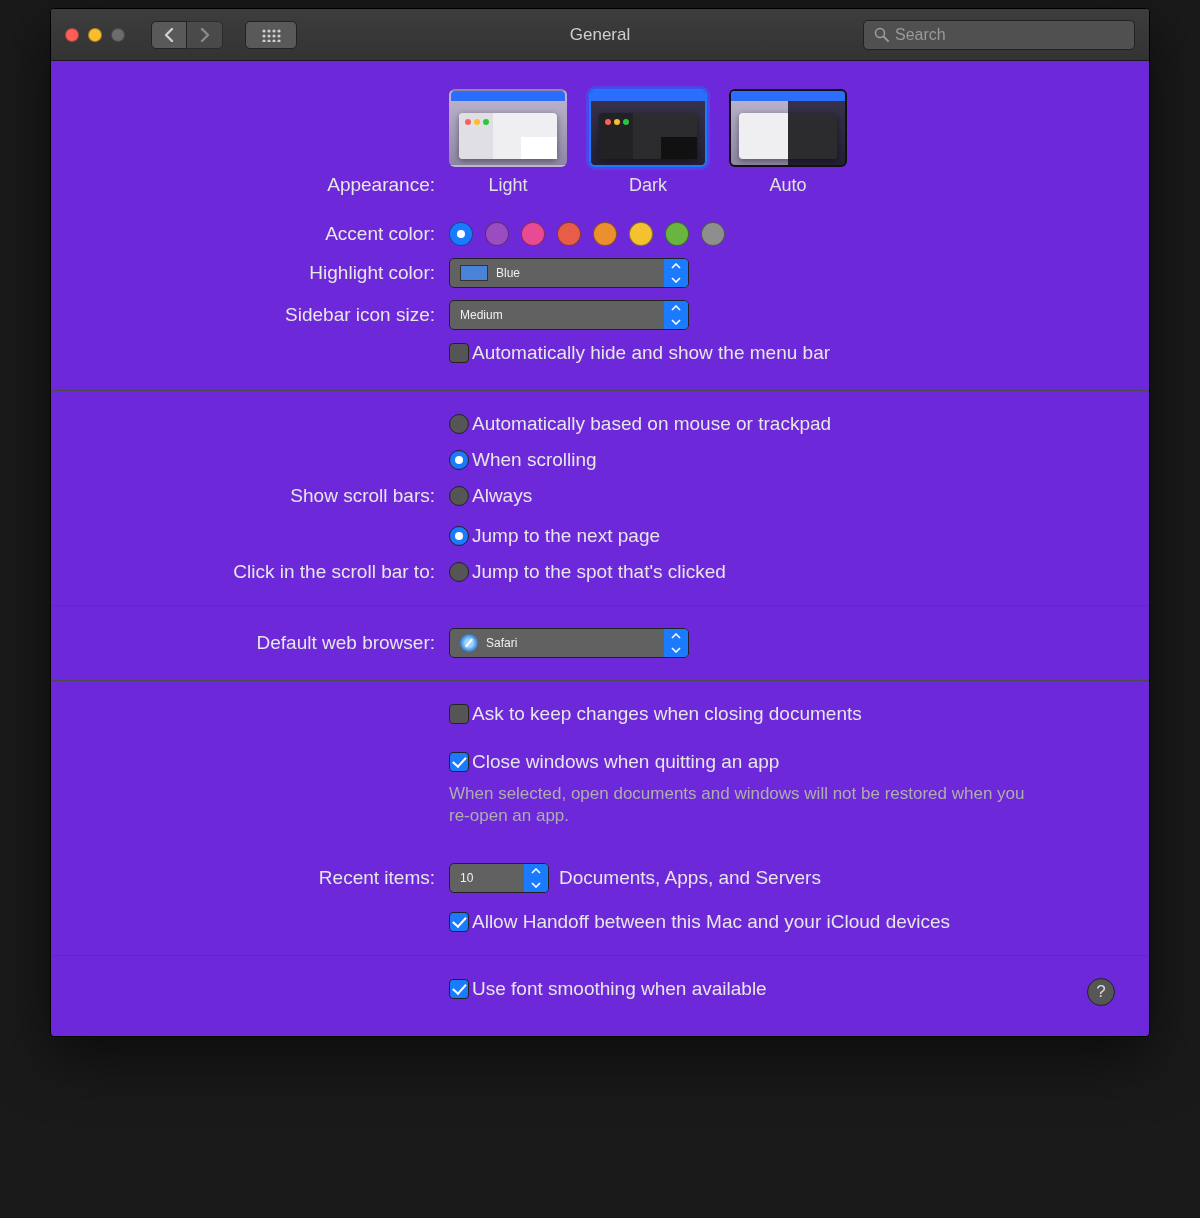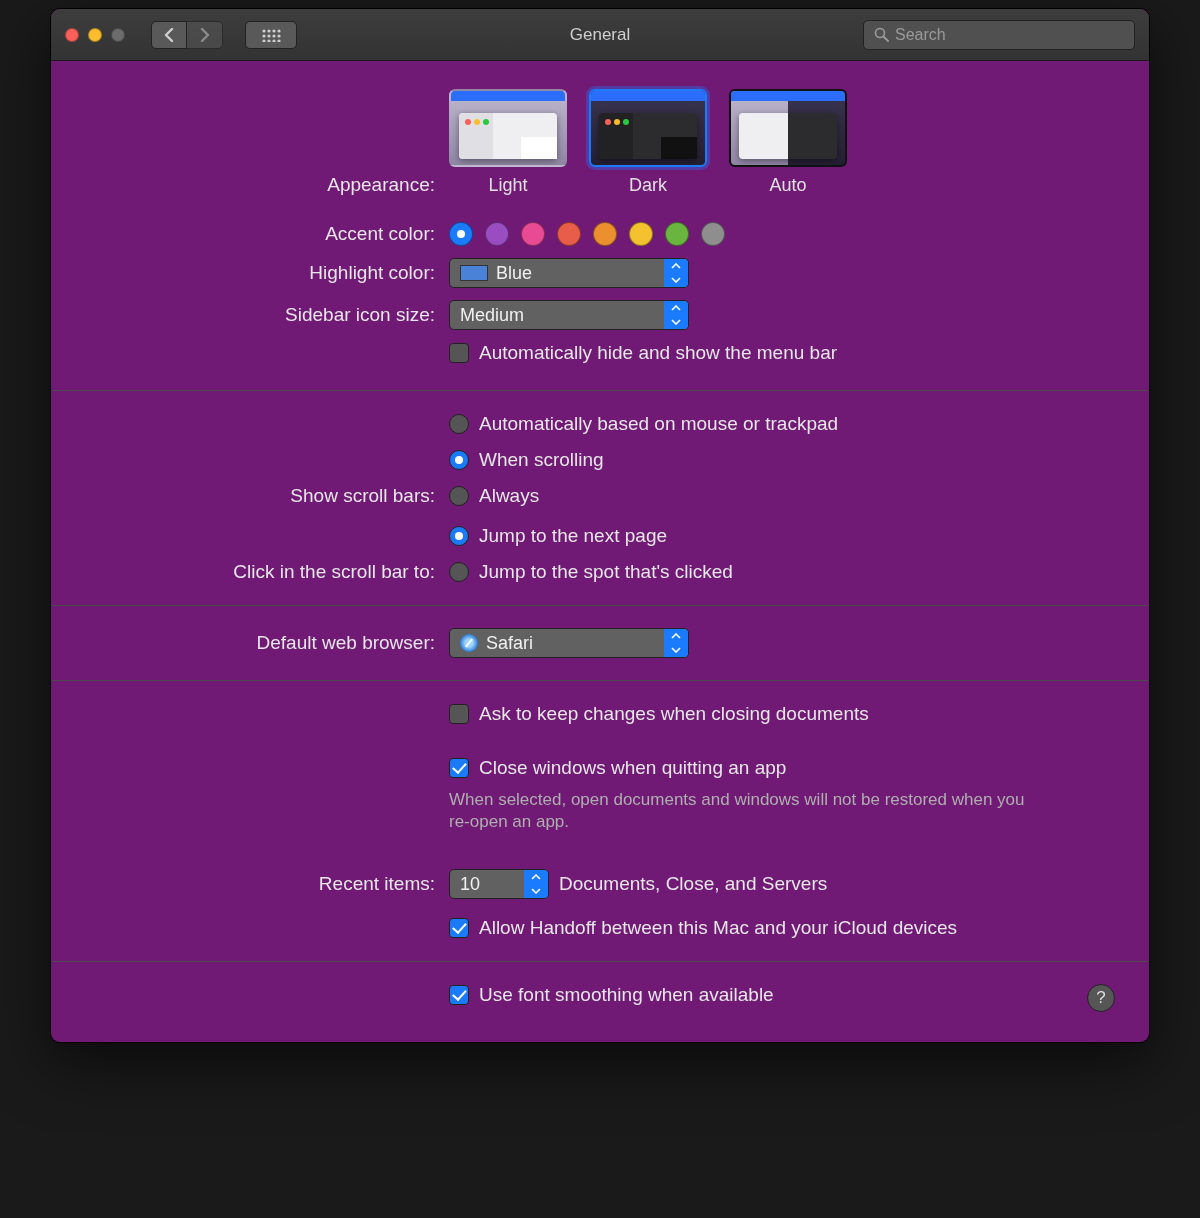--- a/index.html
+++ b/index.html
@@ -5,22 +5,22 @@
   * { box-sizing: border-box; margin: 0; padding: 0; }
   body {
     background: #1a1a1a;
     font-family: -apple-system, "Helvetica Neue", Arial, sans-serif;
     width: 1200px; height: 1218px;
     display: flex; align-items: flex-start; justify-content: center;
   }
   .window {
     width: 1100px;
     margin-top: 8px;
-    background: #701a75;
-    border-radius: 10px;
+    background: #6d28d9;
+    border-radius: 4px;
     overflow: hidden;
     box-shadow: 0 20px 60px rgba(0,0,0,.6);
     border: 1px solid #000;
     color: #e6e6e6;
   }
   
   .titlebar {
     height: 52px;
     background: linear-gradient(#3d3d3d,#333);
     border-bottom: 1px solid #1a1a1a;
@@ -128,21 +128,21 @@
   .accent.selected::after{
     content:""; position:absolute; left:50%; top:50%;
     width:8px;height:8px;background:#fff;border-radius:50%;
     transform:translate(-50%,-50%);
   }
   
   .select{
     height:30px; background:#616161; border-radius:5px;
     display:flex; align-items:center;
     border:1px solid #222; overflow:hidden;
-    font-size:18px;
+    font-size:12px;
   }
   .select .sel-val{ padding:0 10px; flex:1; color:#f0f0f0; display:flex;align-items:center;gap:8px;}
   .select .stepper{
     width:24px; height:100%; background:#1a7bff;
     display:flex; flex-direction:column;
   }
   .select .stepper div{ flex:1; display:flex;align-items:center;justify-content:center; }
   .select.w-240{ width:240px;}
   .select.w-100{ width:100px;}
   .swatch{ width:28px; height:16px; border:1px solid #333; }
@@ -156,21 +156,21 @@
   .radio{ border-radius:50%; }
   .check.checked{ background:#1a7bff; }
   .check.checked::after{
     content:""; width:11px;height:6px;border:2px solid #fff;border-top:0;border-right:0;
     transform:rotate(-48deg) translate(1px,-1px);
   }
   .radio.checked{ background:#1a7bff; }
   .radio.checked::after{
     content:""; width:8px;height:8px;background:#fff;border-radius:50%;
   }
-  .opt{ display:flex; align-items:center; gap:10px; font-size:19px; }
+  .opt{ display:flex; align-items:center; gap:3px; font-size:19px; }
   .opt + .opt{ margin-top:8px; }
   .sublabel{ font-size:17px; color:#aeaeae; margin-top:4px; max-width:580px; line-height:1.3;}
   .help-btn{
     position:absolute; right:34px; bottom:30px;
     width:28px;height:28px;border-radius:50%;
     background:#565656; color:#ddd;
     display:flex;align-items:center;justify-content:center;
     font-size:17px; border:1px solid #222;
   }
   .compass{width:18px;height:18px;border-radius:50%;background:radial-gradient(circle,#9fd4ff 30%,#2a7bd6 70%);position:relative;}
@@ -415,21 +415,21 @@
     <hr class="divider">
 
     <div class="section" style="padding-top:22px;padding-bottom:22px;">
       <div class="row">
         <div class="label-col"></div>
         <div class="field-col">
           <div class="opt">
               <span class="check"></span>
               <span>Ask to keep changes when closing documents</span>
             </div>
-          <div class="opt" style="margin-top:26px;">
+          <div class="opt" style="margin-top:20px;">
               <span class="check checked"></span>
               <span>Close windows when quitting an app</span>
             </div>
           <div class="sublabel">When selected, open documents and windows will not be restored when you re-open an app.</div>
         </div>
       </div>
 
       <div class="row" style="margin-top:36px;">
         <div class="label-col">Recent items:</div>
         <div class="field-col inline">
@@ -443,21 +443,21 @@
                     <path d="M1 5 L5 1 L9 5" stroke="#fff" stroke-width="1.6" fill="none"></path>
                   </svg>
                 </div>
               <div>
                   <svg width="10" height="6">
                     <path d="M1 1 L5 5 L9 1" stroke="#fff" stroke-width="1.6" fill="none"></path>
                   </svg>
                 </div>
             </div>
           </div>
-          <span>Documents, Close, and Servers</span>
+          <span>Documents, Apps, and Servers</span>
         </div>
       </div>
 
       <div class="row" style="margin-top:18px;margin-bottom:0;">
         <div class="label-col"></div>
         <div class="field-col">
           <div class="opt">
               <span class="check checked"></span>
               <span>Allow Handoff between this Mac and your iCloud devices</span>
             </div>

